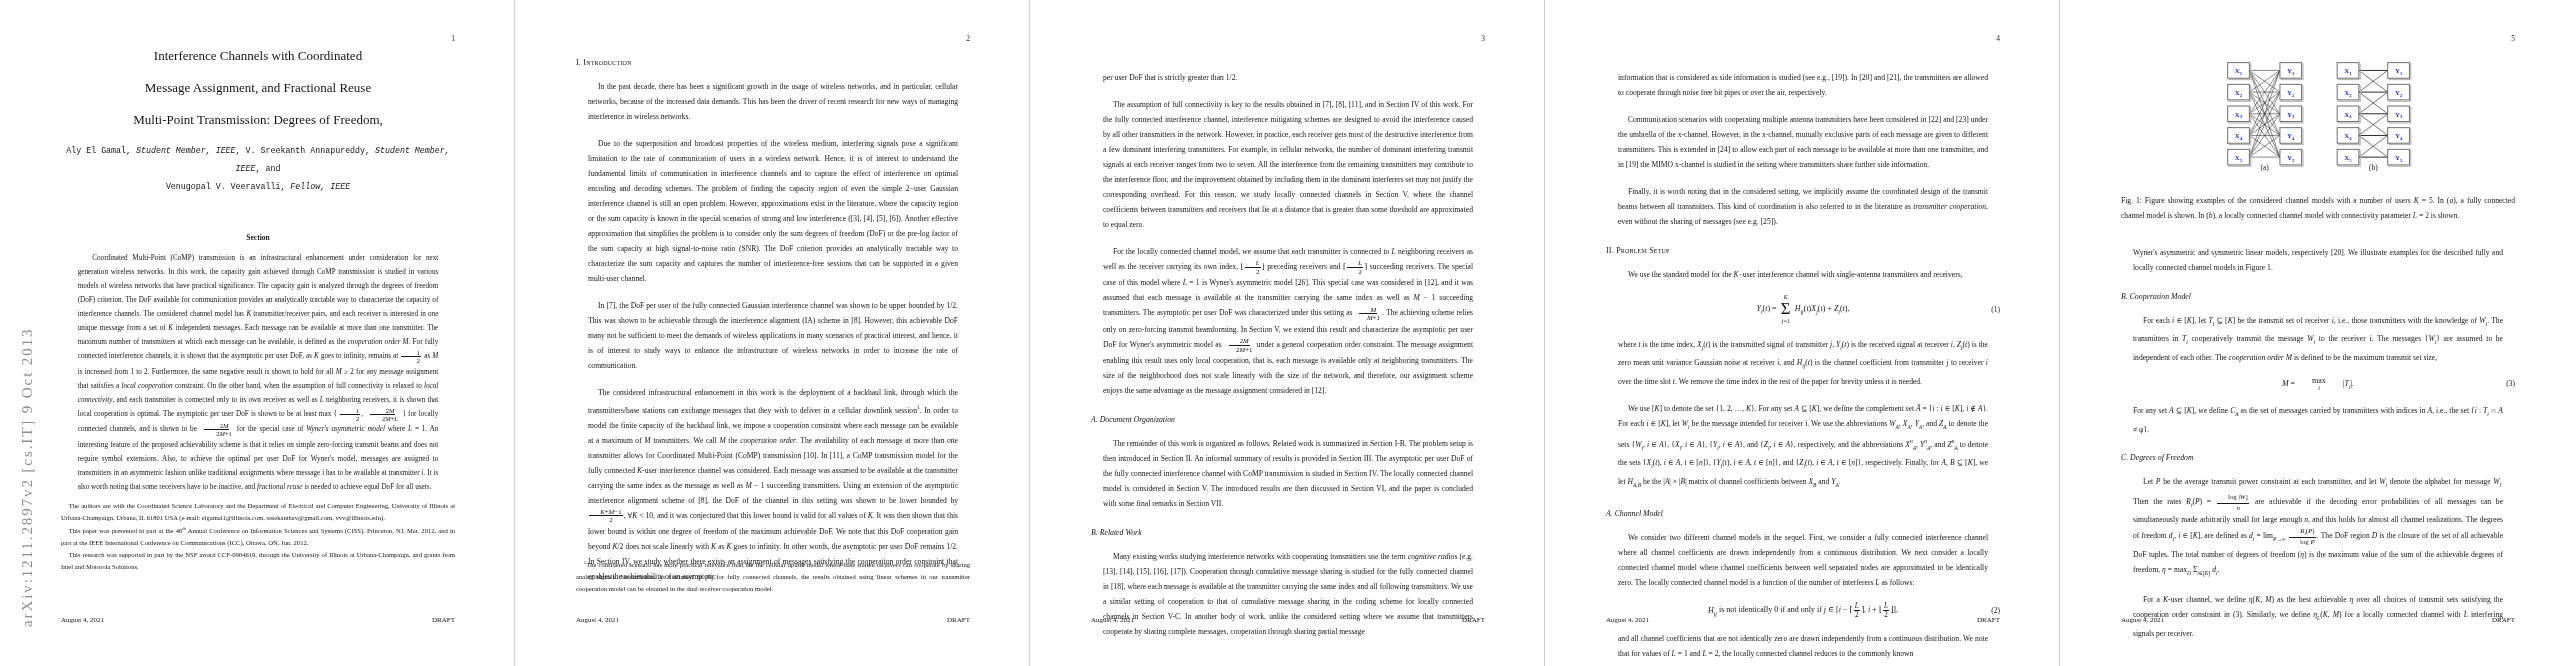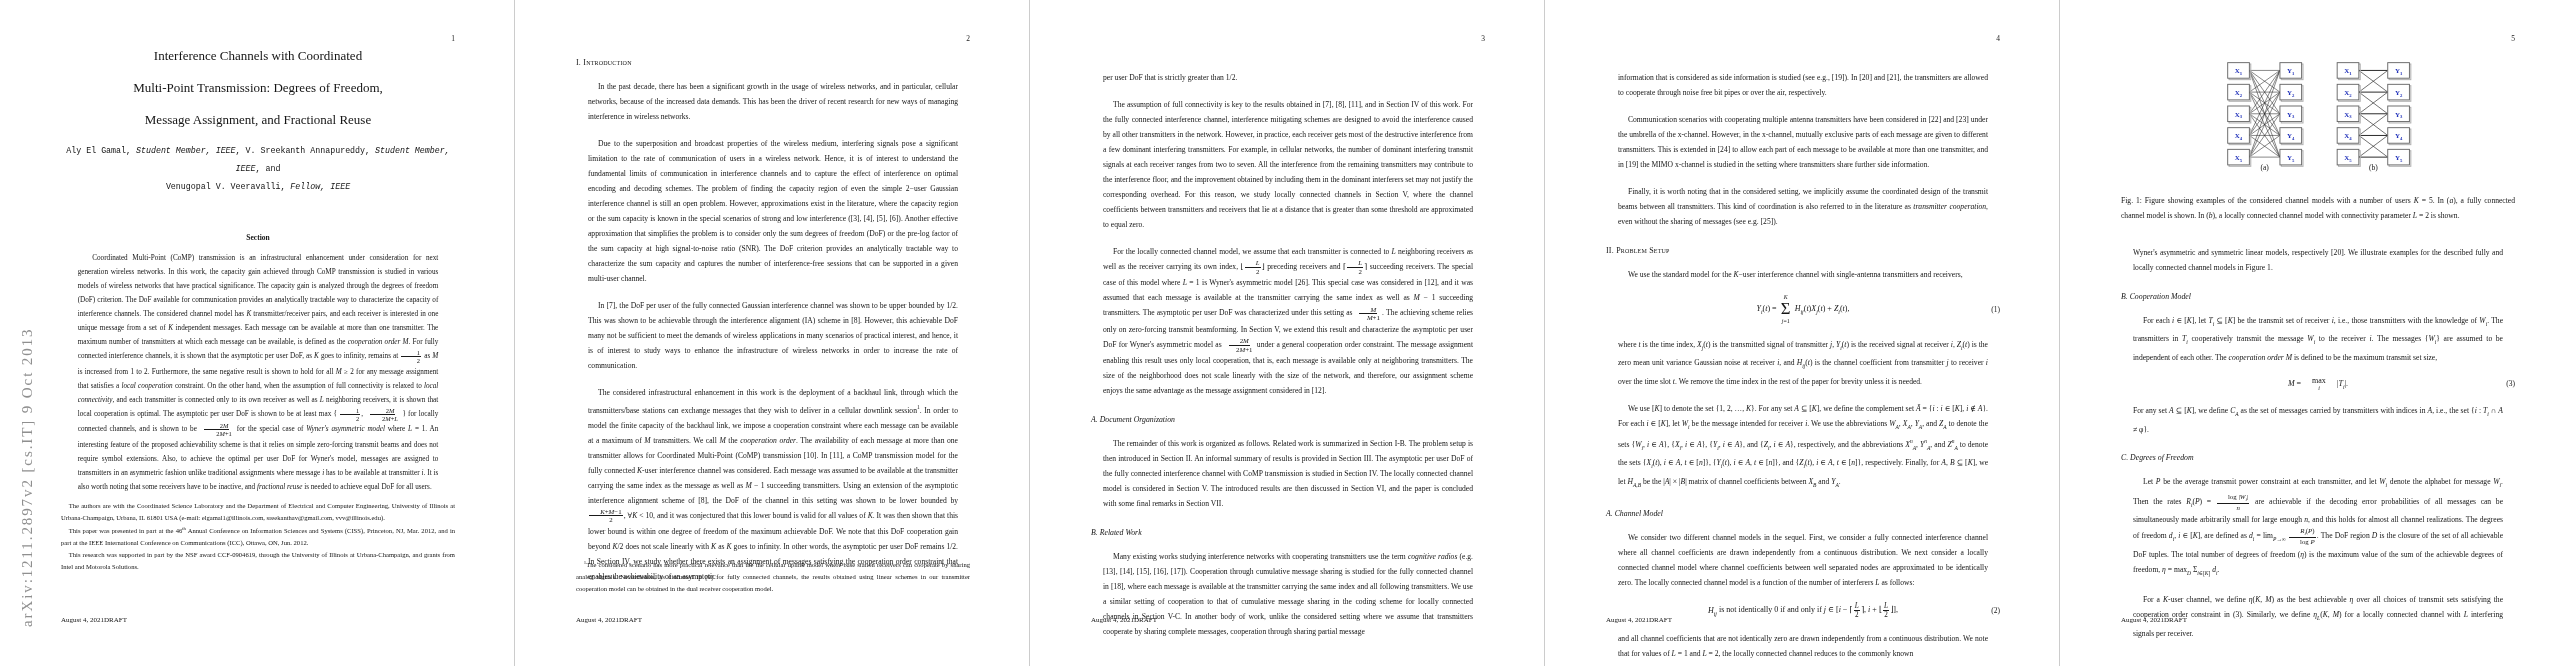--- a/index.html
+++ b/index.html
@@ -21,45 +21,45 @@
   .section{text-align:left;font-variant:small-caps;font-weight:normal;font-size:8px;letter-spacing:0.2px;margin:16.7px 0 9px 0;}
   .section.first{margin-top:0;}
   .subsection{font-style:italic;font-weight:normal;font-size:7.8px;margin:16.7px 0 7.8px 0;}
   .equation{display:flex;align-items:center;font-size:8px;margin:9px 0;}
   .eq-spacer{width:22px;}
   .eq-body{flex:1;text-align:center;}
   .eq-num{width:22px;text-align:right;font-size:7.5px;}
   .bigop{display:inline-flex;flex-direction:column;align-items:center;vertical-align:middle;margin:0 2.2px;line-height:1;}
   .bigop .sigma{font-size:16.7px;line-height:1;}
   .bigop .lim{font-size:5.8px;line-height:1.25;}
-  .undop{display:inline-flex;flex-direction:column;align-items:center;vertical-align:middle;margin:0 9px;line-height:1.05;}
+  .undop{display:inline-flex;flex-direction:column;align-items:center;vertical-align:middle;margin:0 15px;line-height:1.05;}
   .undop .under{font-size:5.8px;}
   .frac{display:inline-flex;flex-direction:column;align-items:center;vertical-align:middle;line-height:1.12;font-size:0.9em;margin:0 1.1px;}
   .frac .fnum{border-bottom:0.6px solid #1a1a1a;padding:0 1.1px;}
   .frac .fden{padding:0 1.1px;}
   sub,sup{font-size:0.72em;}
   .footnotes{position:absolute;left:61px;width:394px;}
   .footnote{font-size:6.6px;line-height:11.7px;text-align:justify;text-indent:7.8px;margin:0;}
-  .pfooter{position:absolute;left:61px;width:394px;top:616px;display:flex;justify-content:flex-start;font-size:7px;}
+  .pfooter{position:absolute;left:61px;width:394px;top:616px;display:flex;justify-content:space-between;font-size:7px;}
   .arxiv-wrap{position:absolute;left:19px;top:627px;width:0;height:0;}
   .arxiv{display:inline-block;white-space:nowrap;transform:rotate(-90deg);transform-origin:top left;font-size:15px;letter-spacing:1.9px;color:#8f8f8f;}
   .figure-block{margin:0;}
   .caption{font-size:7.6px;line-height:15px;text-align:justify;margin-top:17px;}
 </style>
 </head>
 <body>
 
 <div id="strip">
     <section class="page">
       <div class="pagenum">1</div>
       <div class="content p1">
         <div class="title">
           <div class="title-line">Interference Channels with Coordinated</div>
+          <div class="title-line">Message Assignment, and Fractional Reuse</div>
           <div class="title-line">Multi-Point Transmission: Degrees of Freedom,</div>
-          <div class="title-line">Message Assignment, and Fractional Reuse</div>
         </div>
         <div class="authors">
           <div class="author-line">Aly El Gamal, <i>Student Member, IEEE</i>, V. Sreekanth Annapureddy, <i>Student Member, IEEE</i>, and</div>
           <div class="author-line">Venugopal V. Veeravalli, <i>Fellow, IEEE</i></div>
         </div>
         <div class="abs-head">Section</div>
         <p class="abstract">Coordinated Multi-Point (CoMP) transmission is an infrastructural enhancement under consideration for next generation wireless networks. In this work, the capacity gain achieved through CoMP transmission is studied in various models of wireless networks that have practical significance. The capacity gain is analyzed through the degrees of freedom (DoF) criterion. The DoF available for communication provides an analytically tractable way to characterize the capacity of interference channels. The considered channel model has <i>K</i> transmitter/receiver pairs, and each receiver is interested in one unique message from a set of <i>K</i> independent messages. Each message can be available at more than one transmitter. The maximum number of transmitters at which each message can be available, is defined as the <i>cooperation order</i> <i>M</i>. For fully connected interference channels, it is shown that the asymptotic per user DoF, as <i>K</i> goes to infinity, remains at <span class="frac">
             <span class="fnum">1</span>
             <span class="fden">2</span>
           </span> as <i>M</i> is increased from 1 to 2. Furthermore, the same negative result is shown to hold for all <i>M</i> ≥ 2 for any message assignment that satisfies a <i>local cooperation</i> constraint. On the other hand, when the assumption of full connectivity is relaxed to <i>local connectivity</i>, and each transmitter is connected only to its own receiver as well as <i>L</i> neighboring receivers, it is shown that local cooperation is optimal. The asymptotic per user DoF is shown to be at least max { <span class="frac">

